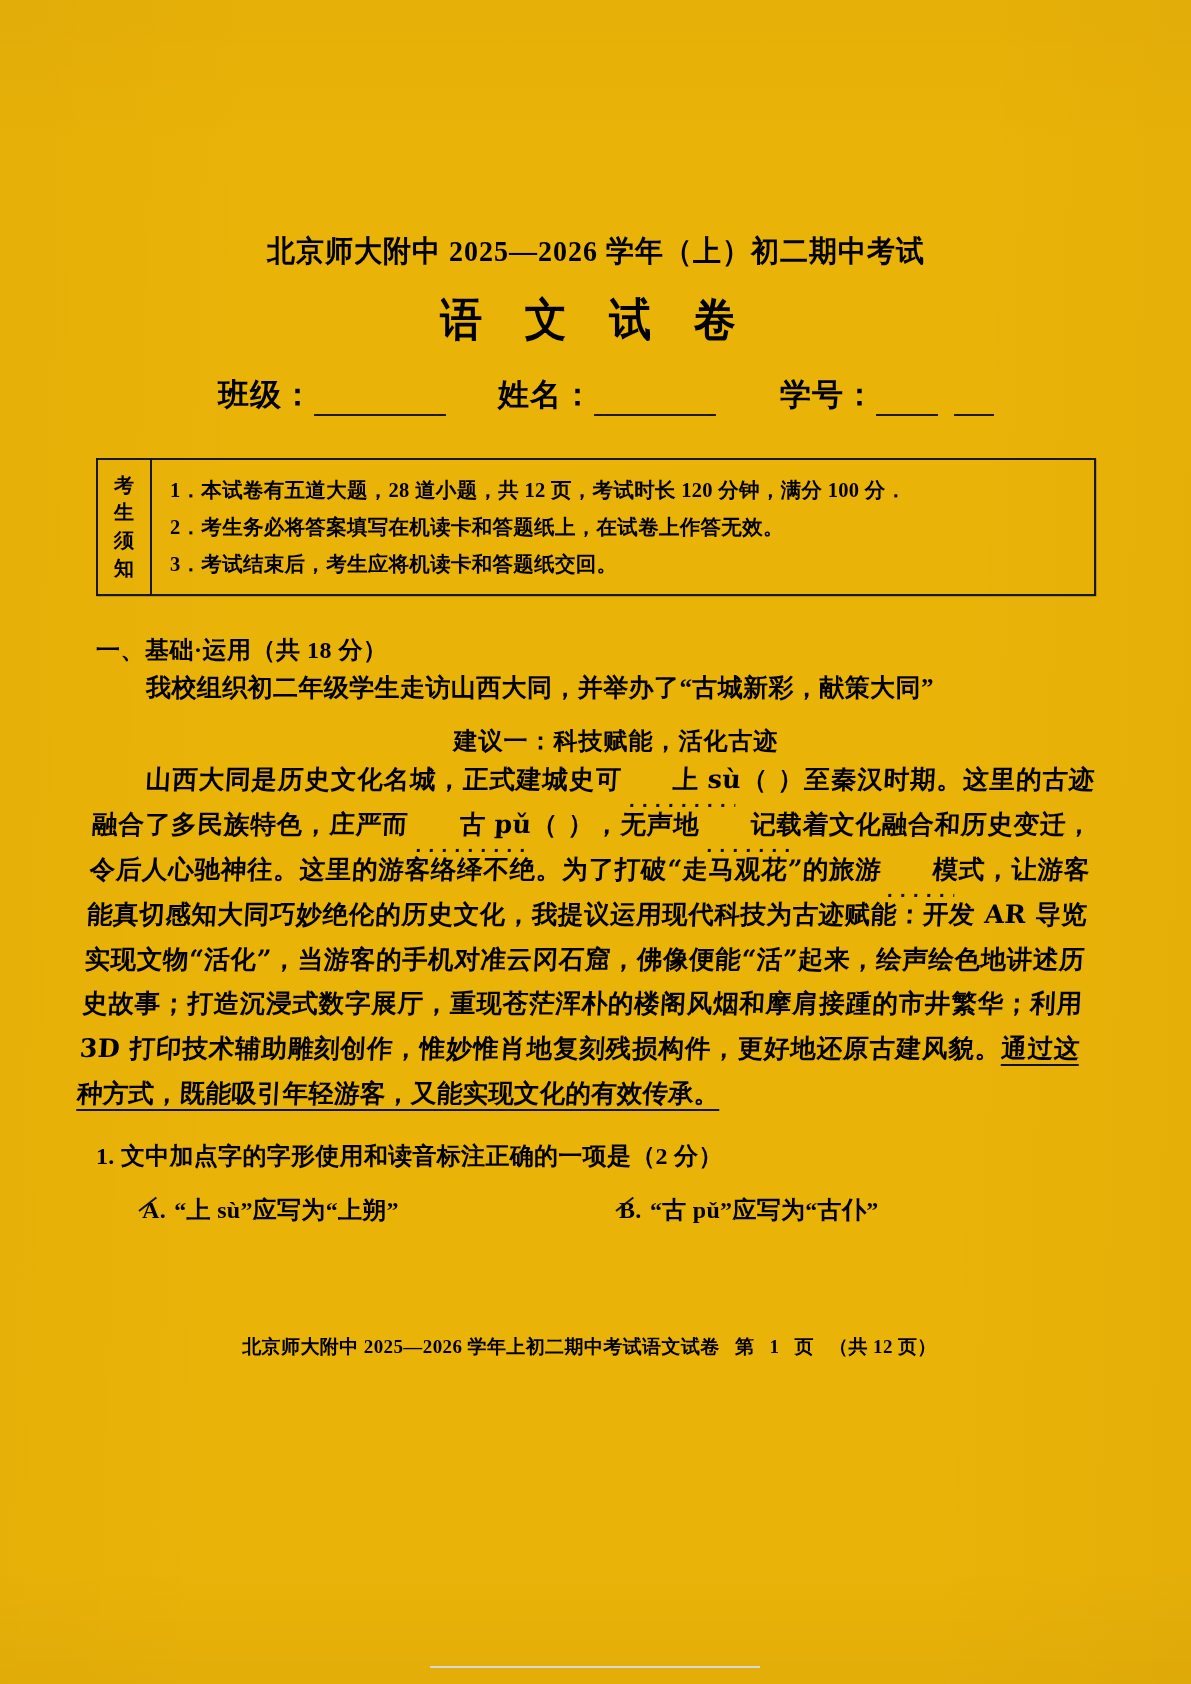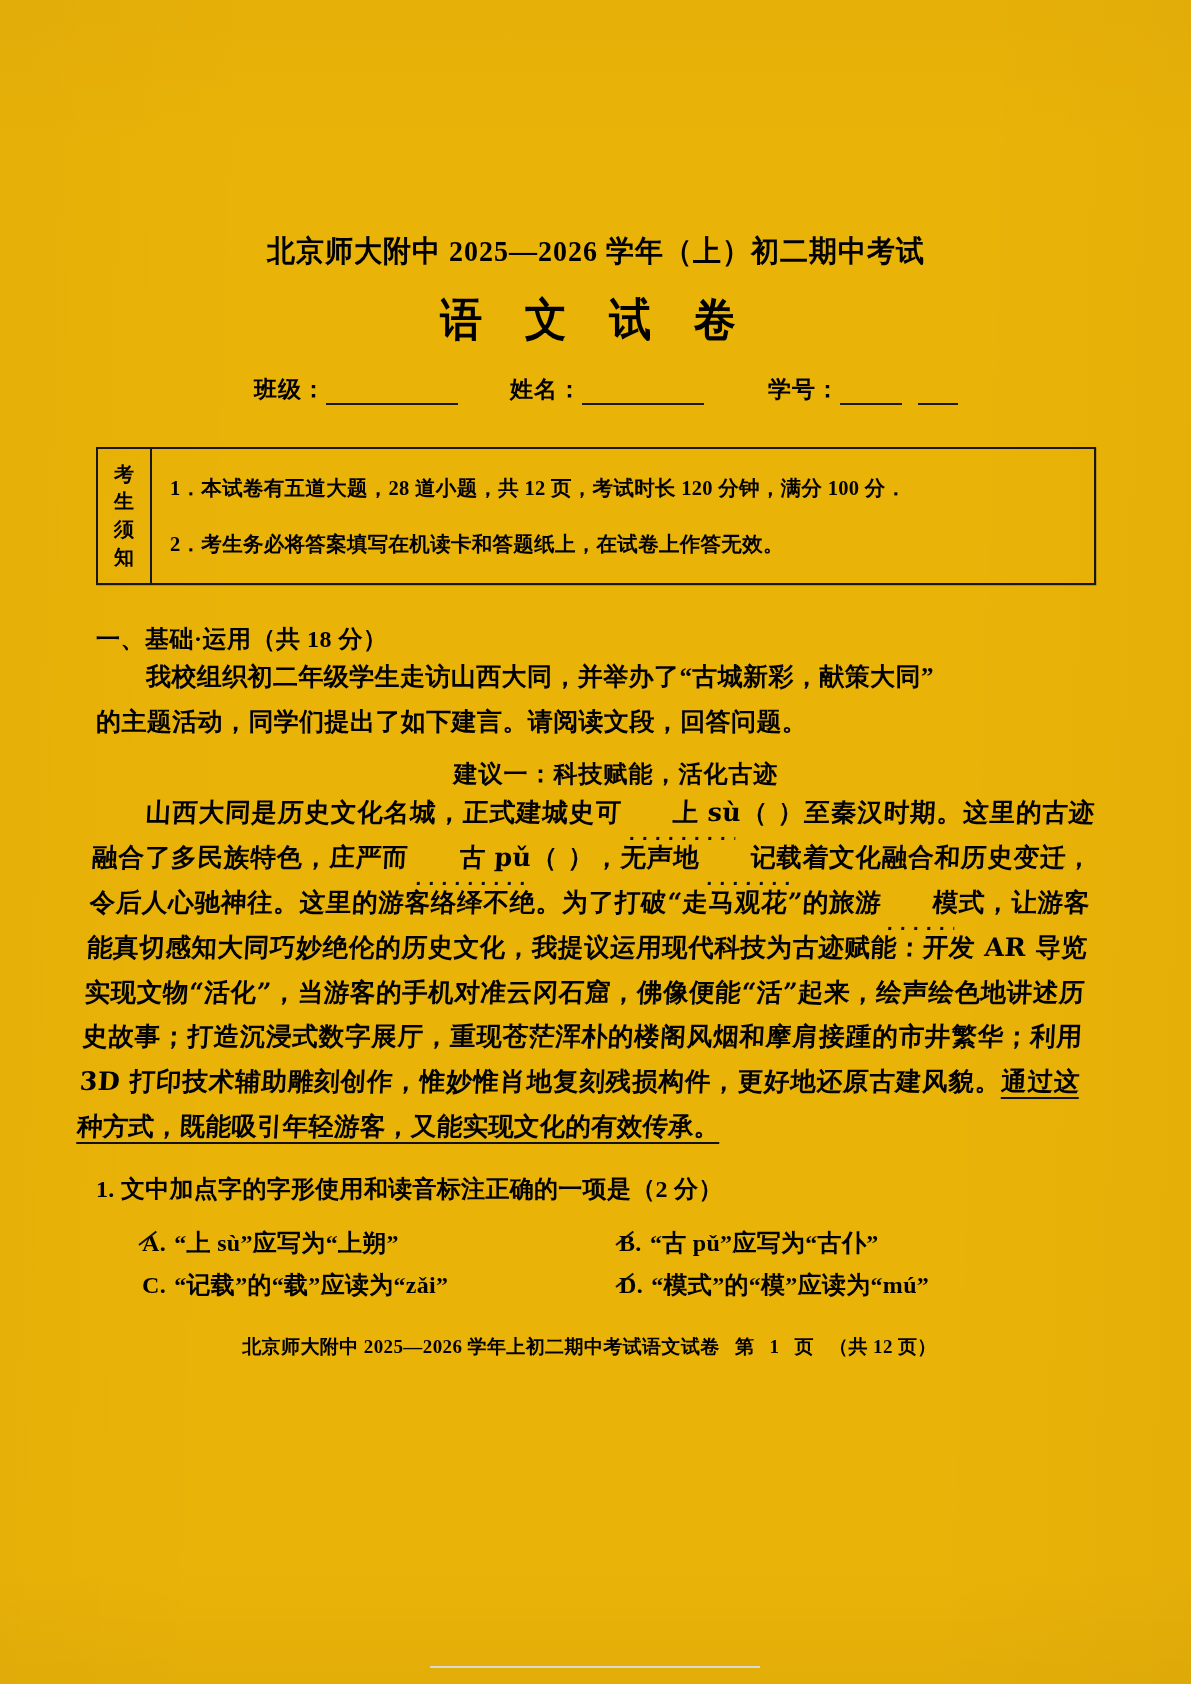--- a/index.html
+++ b/index.html
@@ -53,21 +53,21 @@
     letter-spacing: 16px;
     margin-top: 22px;
     transform: scaleY(1.08);
   }
   .id-row {
     display: flex;
     justify-content: center;
     align-items: flex-end;
     gap: 8px;
     margin-top: 26px;
-    font-size: 23px;
+    font-size: 31px;
     font-weight: 700;
     padding-left: 20px;
   }
   .id-field { display: flex; align-items: flex-end; }
   .id-label { white-space: nowrap; letter-spacing: 1px; }
   .rule {
     display: inline-block;
     border-bottom: 2px solid #1a1a1a;
     height: 22px;
   }
@@ -251,57 +251,47 @@
     <div class="notice-box">
       <div class="notice-side">
         <span>考</span>
         <span>生</span>
         <span>须</span>
         <span>知</span>
       </div>
       <div class="notice-list">
         <div class="notice-item">1．本试卷有五道大题，28 道小题，共 12 页，考试时长 120 分钟，满分 100 分．</div>
         <div class="notice-item">2．考生务必将答案填写在机读卡和答题纸上，在试卷上作答无效。</div>
+        <div class="notice-item">3．考试结束后，考生应将机读卡和答题纸交回。</div>
       </div>
     </div>
 
     <div class="section-heading">一、基础·运用（共 18 分）</div>
 
     <div class="para indent">我校组织初二年级学生走访山西大同，并举办了“古城新彩，献策大同”</div>
-    <div class="para">的主题活动，同学们提出了如下建言。请阅读文段，回答问题。</div>
 
     <div class="sub-heading">建议一：科技赋能，活化古迹</div>
 
     <div class="passage">
       <p><span>山西大同是历史文化名城，正式建城史可</span><span class="dotted">上 sù</span><span>（      ）至秦汉时期。这里的古迹融合了多民族特色，庄严而</span><span class="dotted">古 pǔ</span><span>（      ），无声地</span><span class="dotted">记载</span><span>着文化融合和历史变迁，令后人心驰神往。这里的游客络绎不绝。为了打破“走马观花”的旅游</span><span class="dotted">模</span><span>式，让游客能真切感知大同</span><span class="bold-em">巧妙绝伦</span><span>的历史文化，我提议运用现代科技为古迹赋能：开发 AR 导览实现文物“活化”，当游客的手机对准云冈石窟，佛像便能“活”起来，绘声绘色地讲述历史故事；打造沉浸式数字展厅，重现苍茫浑朴的楼阁风烟和</span><span class="bold-em">摩肩接踵</span><span>的市井繁华；利用 3D 打印技术辅助雕刻创作，</span><span class="bold-em">惟妙惟肖</span><span>地复刻残损构件，更好地还原古建风貌。</span><span class="uline">通过这种方式，既能吸引年轻游客，又能实现文化的有效传承。</span></p>
     </div>
 
     <div class="question">1. 文中加点字的字形使用和读音标注正确的一项是（2 分）</div>
 
     <div class="options">
       <div class="opt-row">
         <div class="opt">
           <span class="opt-letter struck">A.</span>
           <span>“上 sù”应写为“上朔”</span>
         </div>
         <div class="opt">
           <span class="opt-letter struck">B.</span>
           <span>“古 pǔ”应写为“古仆”</span>
         </div>
       </div>
-      <div class="opt-row">
-        <div class="opt">
-          <span class="opt-letter">C.</span>
-          <span>“记载”的“载”应读为“zǎi”</span>
-        </div>
-        <div class="opt">
-          <span class="opt-letter struck">D.</span>
-          <span>“模式”的“模”应读为“mú”</span>
-        </div>
-      </div>
     </div>
 
   </div>
 
   <div class="footer">
     <span>北京师大附中 2025—2026 学年上初二期中考试语文试卷</span>
     <span class="pagenum">第</span>
     <span>1</span>
     <span class="pagenum">页</span>
     <span>（共 12 页）</span>

